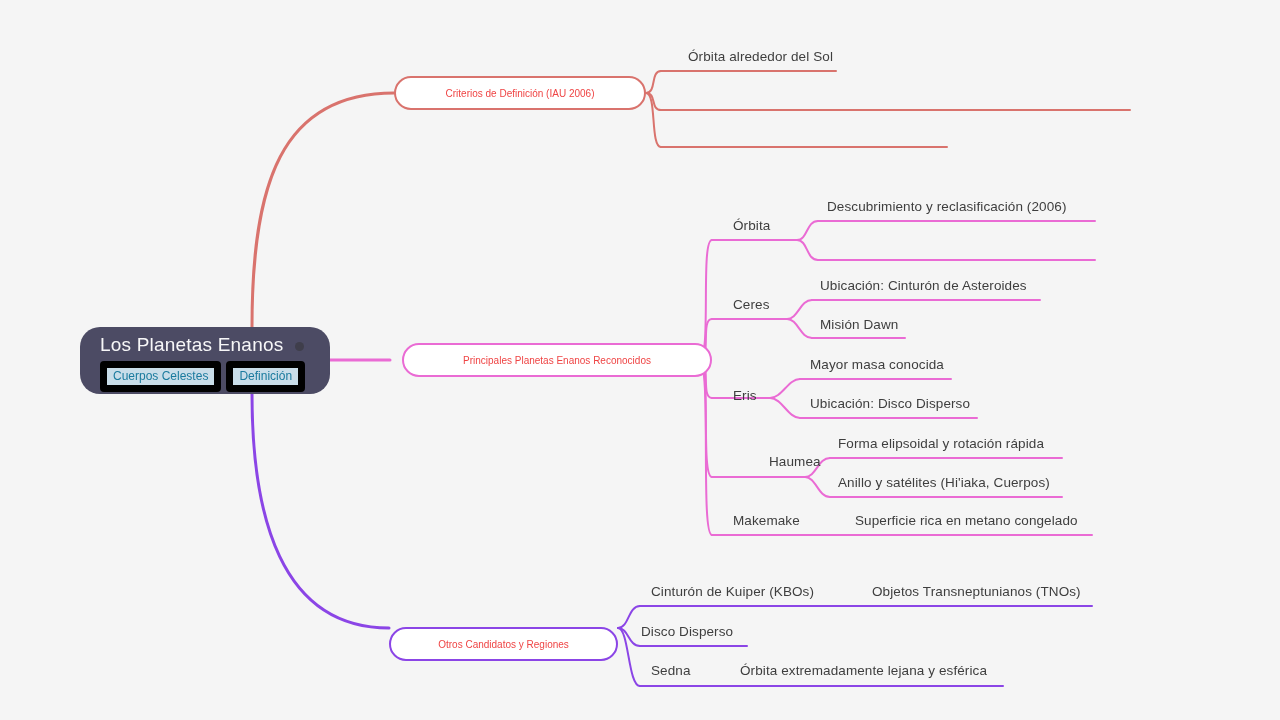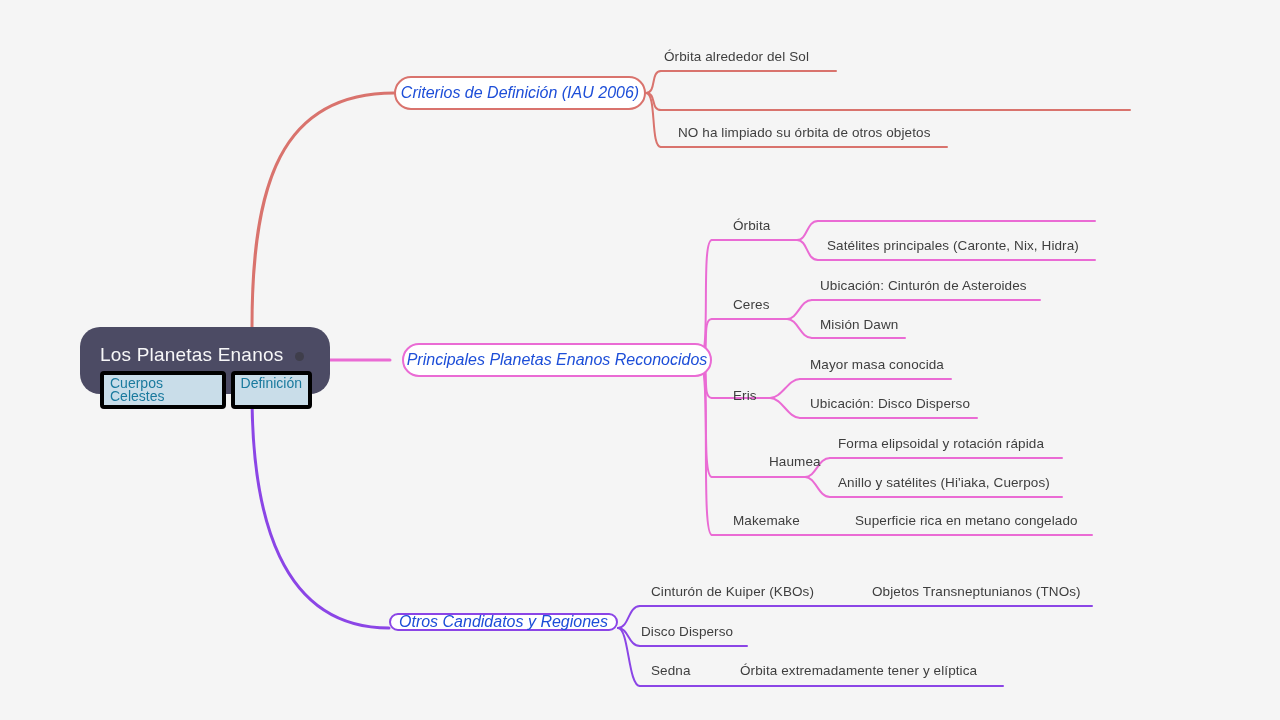--- a/index.html
+++ b/index.html
@@ -13,40 +13,40 @@
   #links .w3{stroke-width:3px;}
   #links .w2{stroke-width:2px;}
 
   .leaf{
     position:absolute;font-size:13.5px;line-height:16px;color:#3e3e3e;
     white-space:nowrap;letter-spacing:.1px;
   }
   .bnode{
     position:absolute;background:#ffffff;border:2px solid #ccc;border-radius:17px;
     display:flex;align-items:center;justify-content:center;
-    font-size:16px;color:#1d4ed8;white-space:nowrap;box-sizing:border-box;font-style:italic;
+    font-size:10px;color:#ef4444;white-space:nowrap;box-sizing:border-box;
   }
   .bnode.coral{border-color:#d9736d;}
   .bnode.pink{border-color:#ea6bd4;}
   .bnode.purple{border-color:#8b45e6;}
 
   .root{
     position:absolute;background:#4c4b64;border-radius:20px;
-    box-sizing:border-box;padding:16px 18px 9px 20px;color:#f7f7f8;
+    box-sizing:border-box;padding:6px 18px 9px 20px;color:#f7f7f8;
   }
   .root-title-row{display:flex;align-items:center;}
   .root-title{font-size:19px;line-height:24px;letter-spacing:.2px;}
   .dot{
     display:inline-block;width:9px;height:9px;border-radius:50%;
     background:#3f3e4b;margin-left:12px;margin-top:2px;
   }
   .tags{display:flex;gap:5px;margin-top:4px;}
   .tag{
-    font-size:14px;line-height:13px;padding:2px 6px;border-radius:4px;
-    background:#c9dde9;color:#1a7a9e;border:4px solid #000000;
+    font-size:12px;line-height:13px;padding:2px 6px;border-radius:4px;
+    background:#c9dde9;color:#1a7a9e;border:7px solid #000000;
   }
 </style>
 </head>
 <body>
 
 <div id="canvas">
 
   <svg id="links" width="1280" height="720">
 
     <g stroke="#d9736d">
@@ -110,44 +110,43 @@
       <span class="tag">Definición</span>
     </div>
   </div>
 
   <div class="bnode coral" style="left:394px;top:76px;width:252px;height:34px">
     <span>Criterios de Definición (IAU 2006)</span>
   </div>
   <div class="bnode pink" style="left:402px;top:343px;width:310px;height:34px">
     <span>Principales Planetas Enanos Reconocidos</span>
   </div>
-  <div class="bnode purple" style="left:389px;top:613px;width:229px;height:18px">
+  <div class="bnode purple" style="left:389px;top:627px;width:229px;height:34px">
     <span>Otros Candidatos y Regiones</span>
   </div>
 
-  <span class="leaf" style="left:664px;top:49px">Órbita alrededor del Sol</span>
-  <span class="leaf" style="left:678px;top:125px">NO ha limpiado su órbita de otros objetos</span>
+  <span class="leaf" style="left:688px;top:49px">Órbita alrededor del Sol</span>
 
   <span class="leaf" style="left:733px;top:218px">Órbita</span>
-  <span class="leaf" style="left:827px;top:238px">Satélites principales (Caronte, Nix, Hidra)</span>
+  <span class="leaf" style="left:827px;top:199px">Descubrimiento y reclasificación (2006)</span>
 
   <span class="leaf" style="left:733px;top:297px">Ceres</span>
   <span class="leaf" style="left:820px;top:278px">Ubicación: Cinturón de Asteroides</span>
   <span class="leaf" style="left:820px;top:317px">Misión Dawn</span>
 
   <span class="leaf" style="left:733px;top:388px">Eris</span>
   <span class="leaf" style="left:810px;top:357px">Mayor masa conocida</span>
   <span class="leaf" style="left:810px;top:396px">Ubicación: Disco Disperso</span>
 
   <span class="leaf" style="left:769px;top:454px">Haumea</span>
   <span class="leaf" style="left:838px;top:436px">Forma elipsoidal y rotación rápida</span>
   <span class="leaf" style="left:838px;top:475px">Anillo y satélites (Hi'iaka, Cuerpos)</span>
 
   <span class="leaf" style="left:733px;top:513px">Makemake</span>
   <span class="leaf" style="left:855px;top:513px">Superficie rica en metano congelado</span>
 
   <span class="leaf" style="left:651px;top:584px">Cinturón de Kuiper (KBOs)</span>
   <span class="leaf" style="left:872px;top:584px">Objetos Transneptunianos (TNOs)</span>
   <span class="leaf" style="left:641px;top:624px">Disco Disperso</span>
   <span class="leaf" style="left:651px;top:663px">Sedna</span>
-  <span class="leaf" style="left:740px;top:663px">Órbita extremadamente tener y elíptica</span>
+  <span class="leaf" style="left:740px;top:663px">Órbita extremadamente lejana y esférica</span>
 
 </div>
 
 </body></html>

